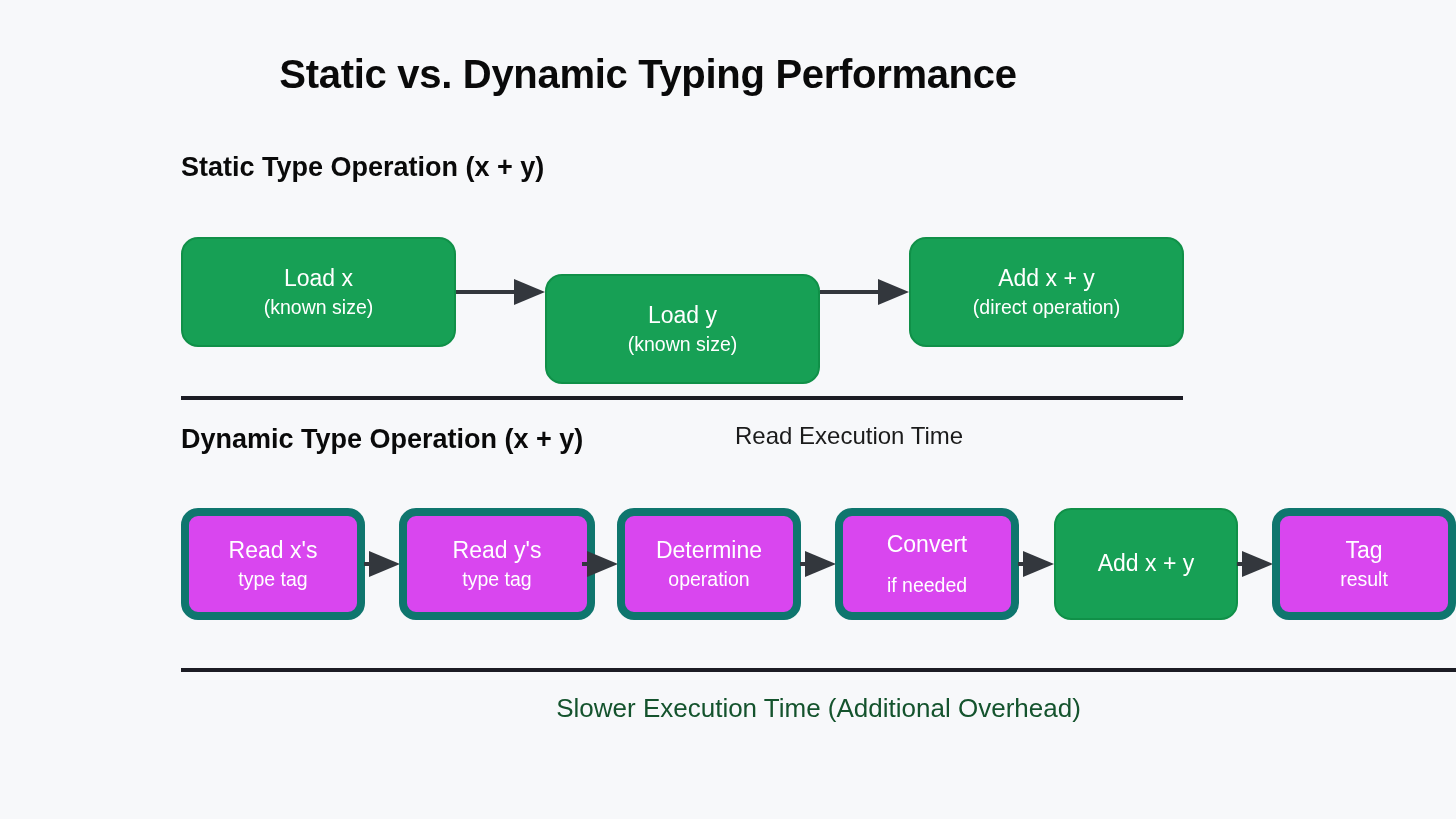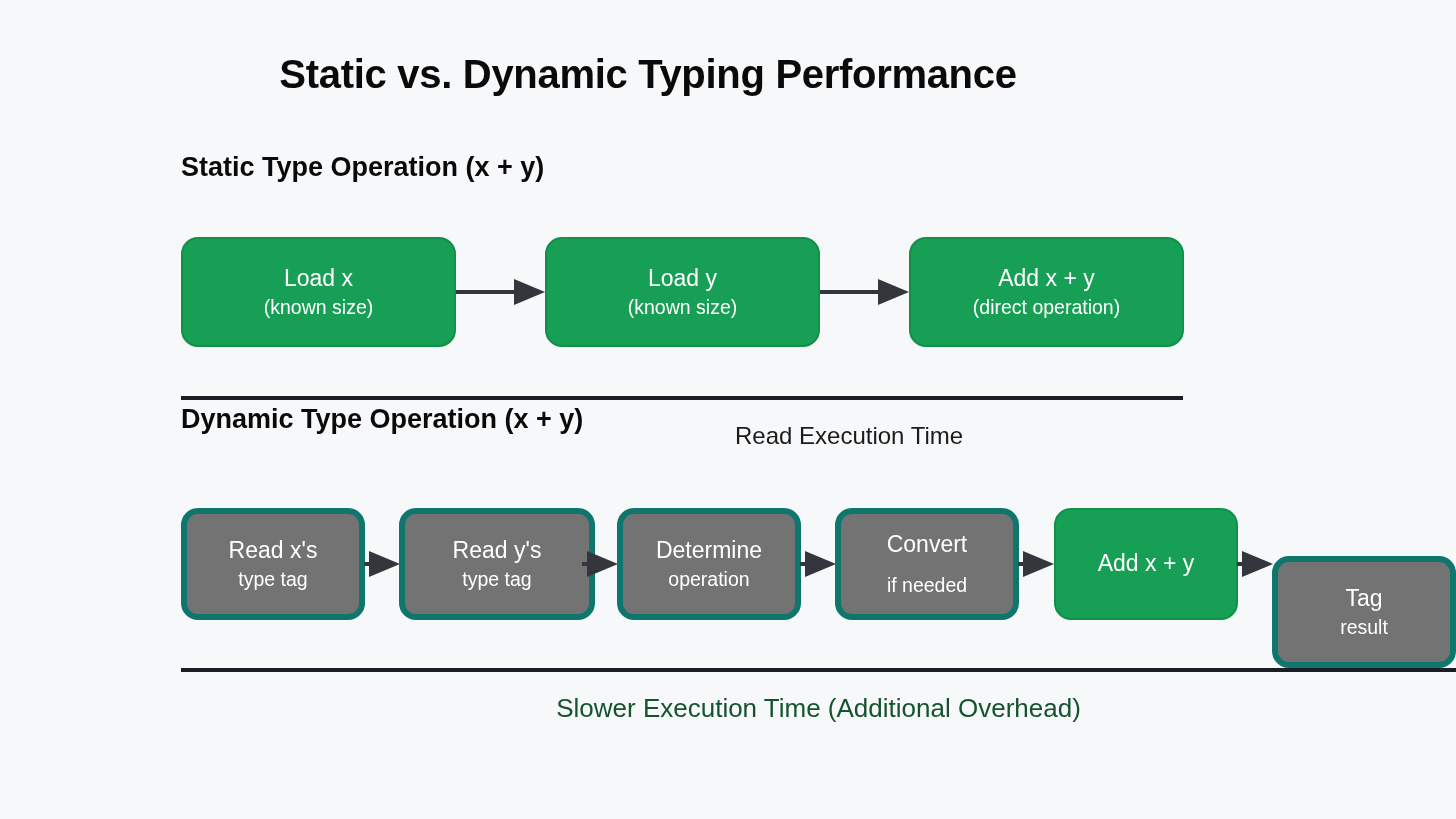--- a/index.html
+++ b/index.html
@@ -37,21 +37,21 @@
 
   
   .section-heading {
     position: absolute;
     font-size: 27px;
     font-weight: bold;
     color: #0a0a0a;
     white-space: nowrap;
   }
   #static-heading { left: 181px; top: 152px; }
-  #dynamic-heading { left: 181px; top: 404px; }
+  #dynamic-heading { left: 181px; top: 424px; }
 
   .side-note {
     position: absolute;
     left: 735px;
     top: 422px;
     font-size: 24px;
     font-weight: normal;
     color: #1b1b1b;
     white-space: nowrap;
   }
@@ -98,38 +98,38 @@
     font-size: 19.5px;
     line-height: 1.22;
     margin-top: 4px;
     white-space: nowrap;
   }
   .node.green {
     background: #17a055;
     border: 2px solid #109048;
   }
   .node.orange {
-    background: #737373;
-    border: 6px solid #0f766e;
+    background: #d946ef;
+    border: 8px solid #0f766e;
   }
 
   
   .row-static .node { top: 237px; height: 110px; }
   #node-load-x   { left: 181px; width: 275px; }
-  #node-load-y   { left: 545px; width: 275px; }
+  #node-load-y   { left: 545px; width: 275px; margin-top: 37px; }
   #node-add-xy   { left: 909px; width: 275px; }
 
   
   .row-dynamic .node { top: 508px; height: 112px; }
   #node-read-x    { left: 181px; width: 184px; }
   #node-read-y    { left: 399px; width: 196px; }
   #node-determine { left: 617px; width: 184px; }
   #node-convert   { left: 835px; width: 184px; gap: 12px; }
   #node-add-dyn   { left: 1054px; width: 184px; }
-  #node-tag       { left: 1272px; width: 184px; margin-top: 48px; }
+  #node-tag       { left: 1272px; width: 184px; }
 
   
   .arrow {
     position: absolute;
     pointer-events: none;
   }
   .arrow svg { display: block; }
 </style>
 </head>
 <body>

